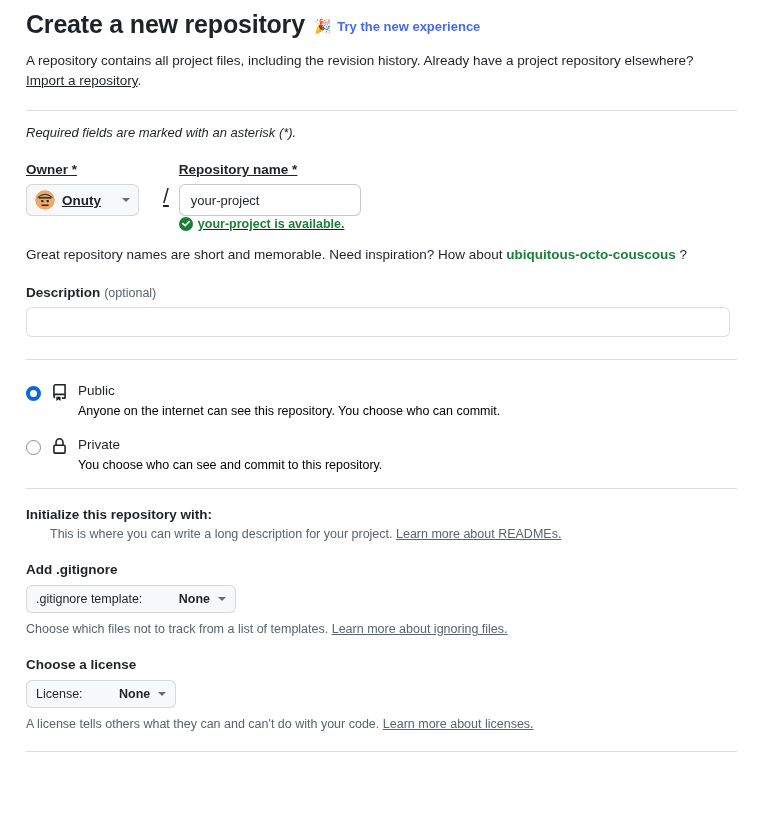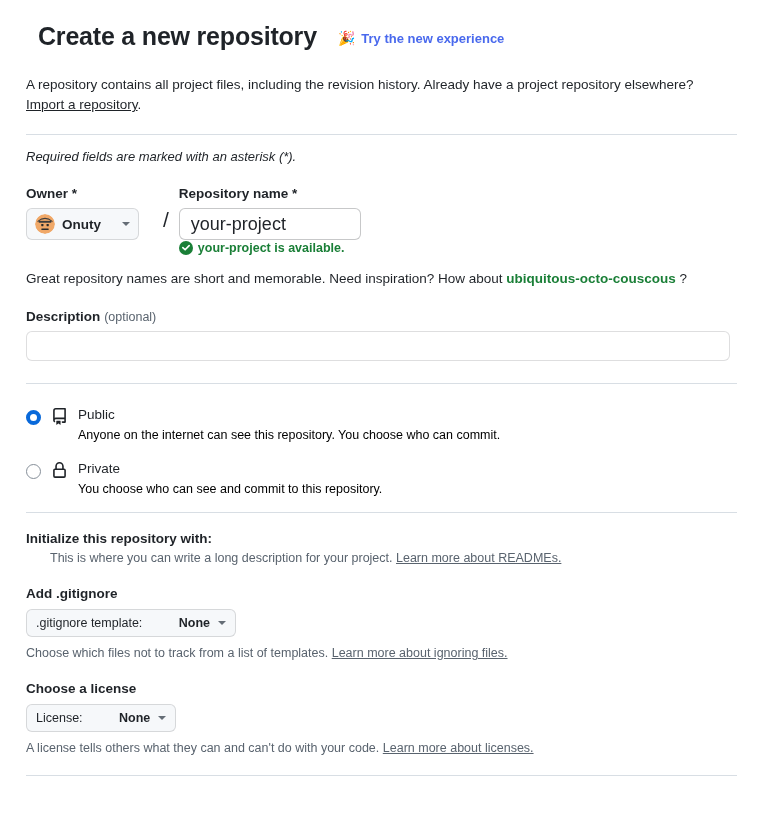--- a/index.html
+++ b/index.html
@@ -28,21 +28,21 @@
     display: flex;
     align-items: baseline;
     gap: 10px;
     padding-top: 8px;
   }
   .page-title {
     font-size: 25px;
     font-weight: 600;
     letter-spacing: -0.2px;
     line-height: 1.3;
-    margin: 12px;
+    margin: 0;
   }
   .try-new {
     display: inline-flex;
     align-items: center;
     gap: 5px;
     color: #4969ed;
     font-size: 13px;
     font-weight: 600;
     text-decoration: none;
     cursor: pointer;
@@ -77,20 +77,21 @@
     margin-top: 14px;
     color: #1f2328;
   }
 
   
   .field-row {
     display: flex;
     align-items: flex-start;
     margin-top: 22px;
     gap: 0;
+    text-decoration: underline;
   }
   .field-label {
     font-size: 13.5px;
     font-weight: 600;
     margin-bottom: 7px;
     display: block;
     color: #1f2328;
   }
   .owner-col { width: 127px; }
   .owner-select {
@@ -131,21 +132,21 @@
     margin: 0 10px;
     position: relative;
     top: 22px;
     font-weight: 400;
   }
   .repo-col { width: 185px; }
   .repo-input {
     width: 182px;
     height: 32px;
     padding: 8px 11px;
-    font-size: 18px;
+    font-size: 13px;
     font-family: "Liberation Sans", sans-serif;
     color: #1f2328;
     border: 1px solid rgba(31,35,40,0.25);
     border-radius: 6px;
     background: #fff;
     outline: none;
   }
   .avail {
     display: flex;
     align-items: center;

